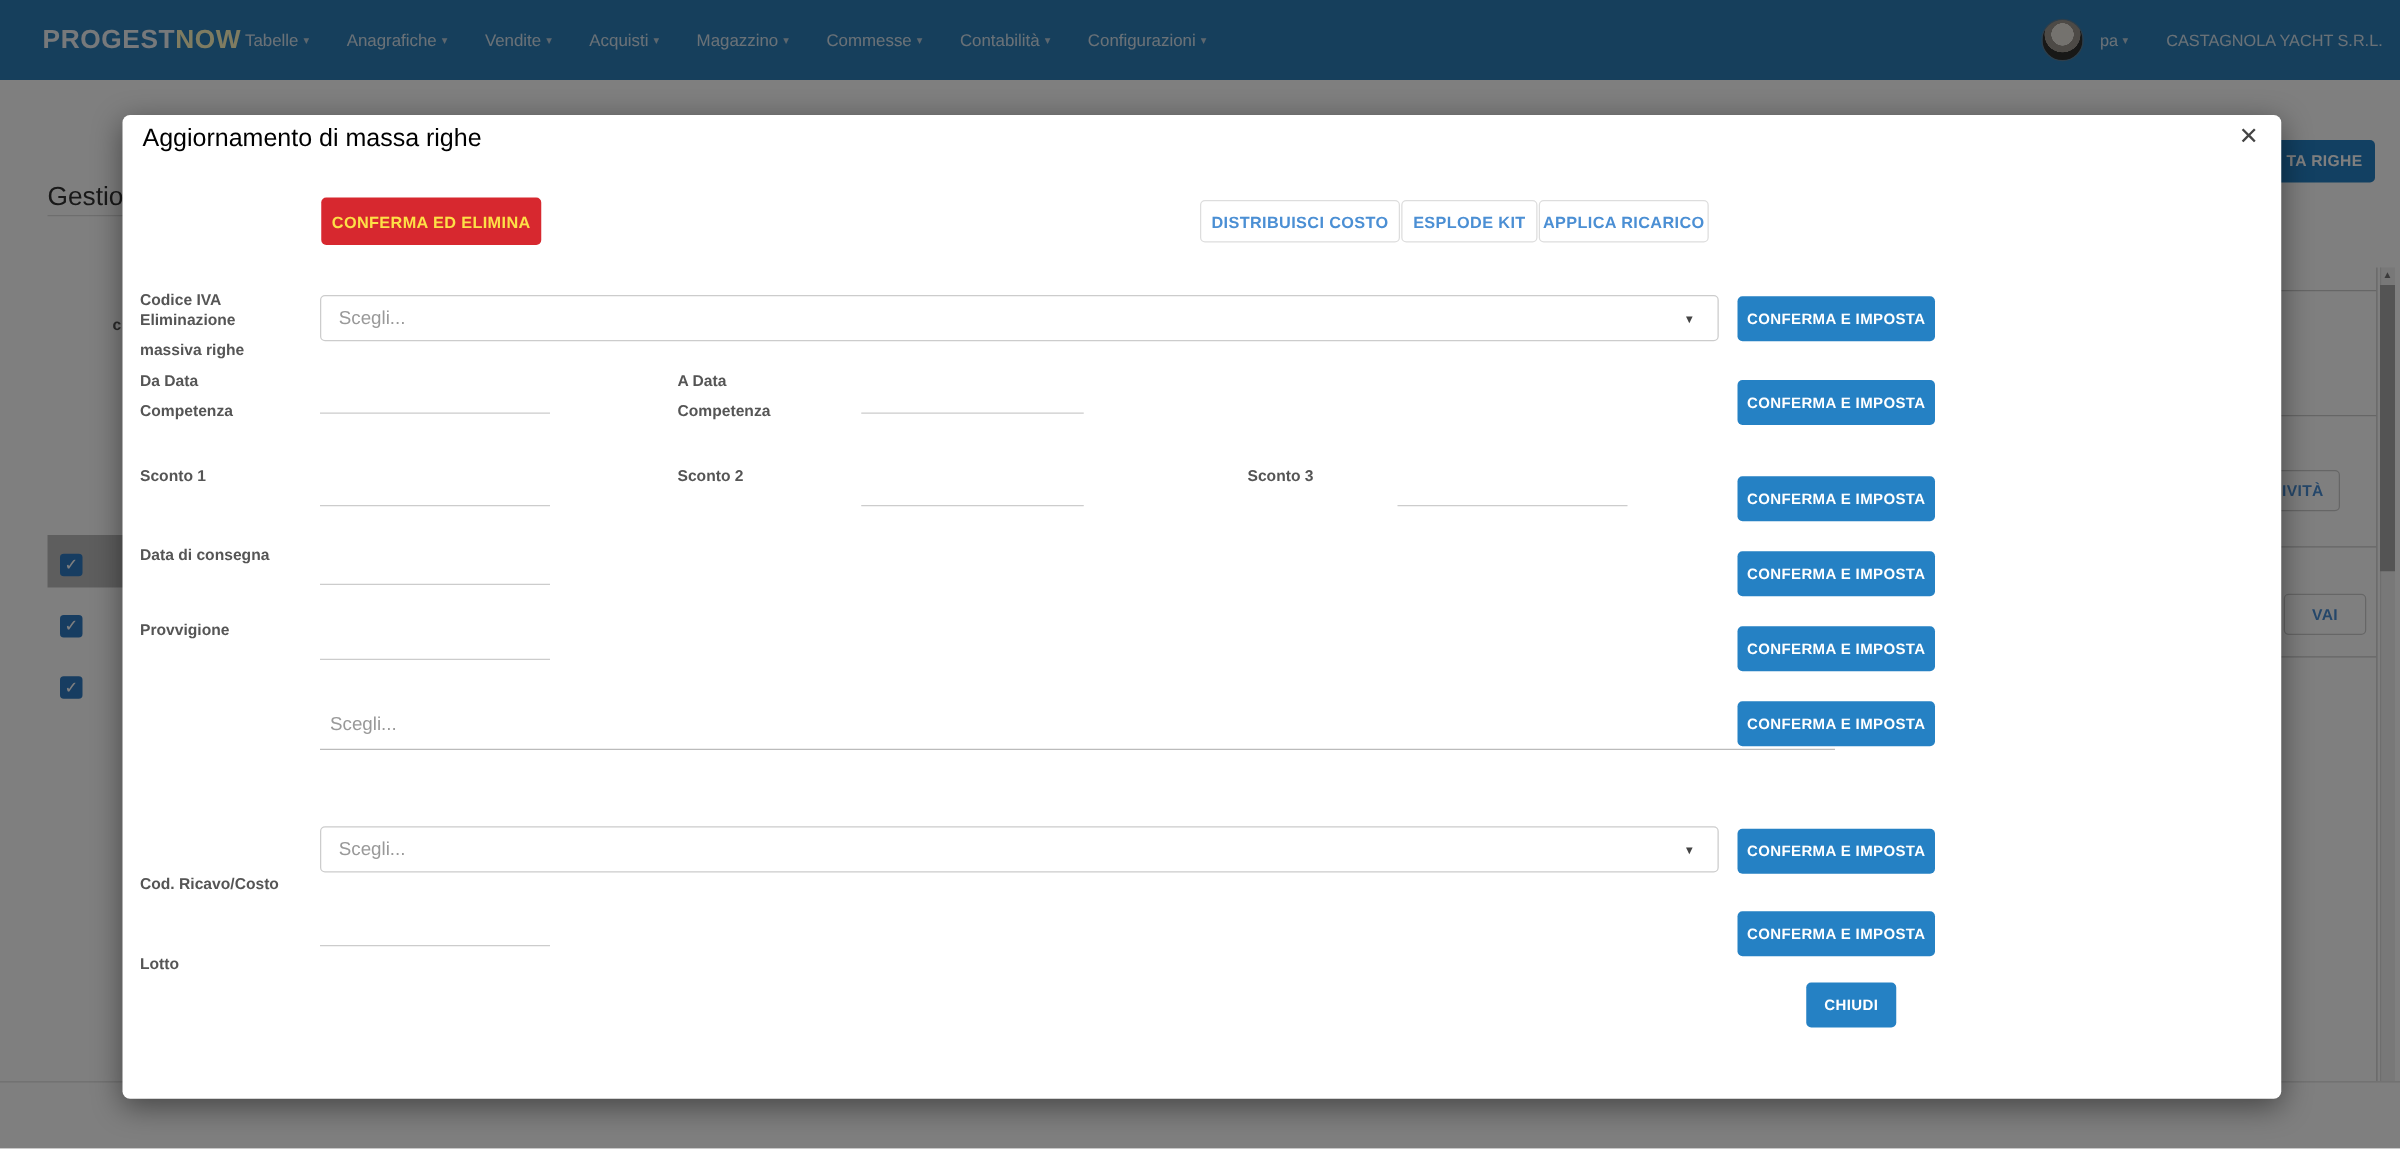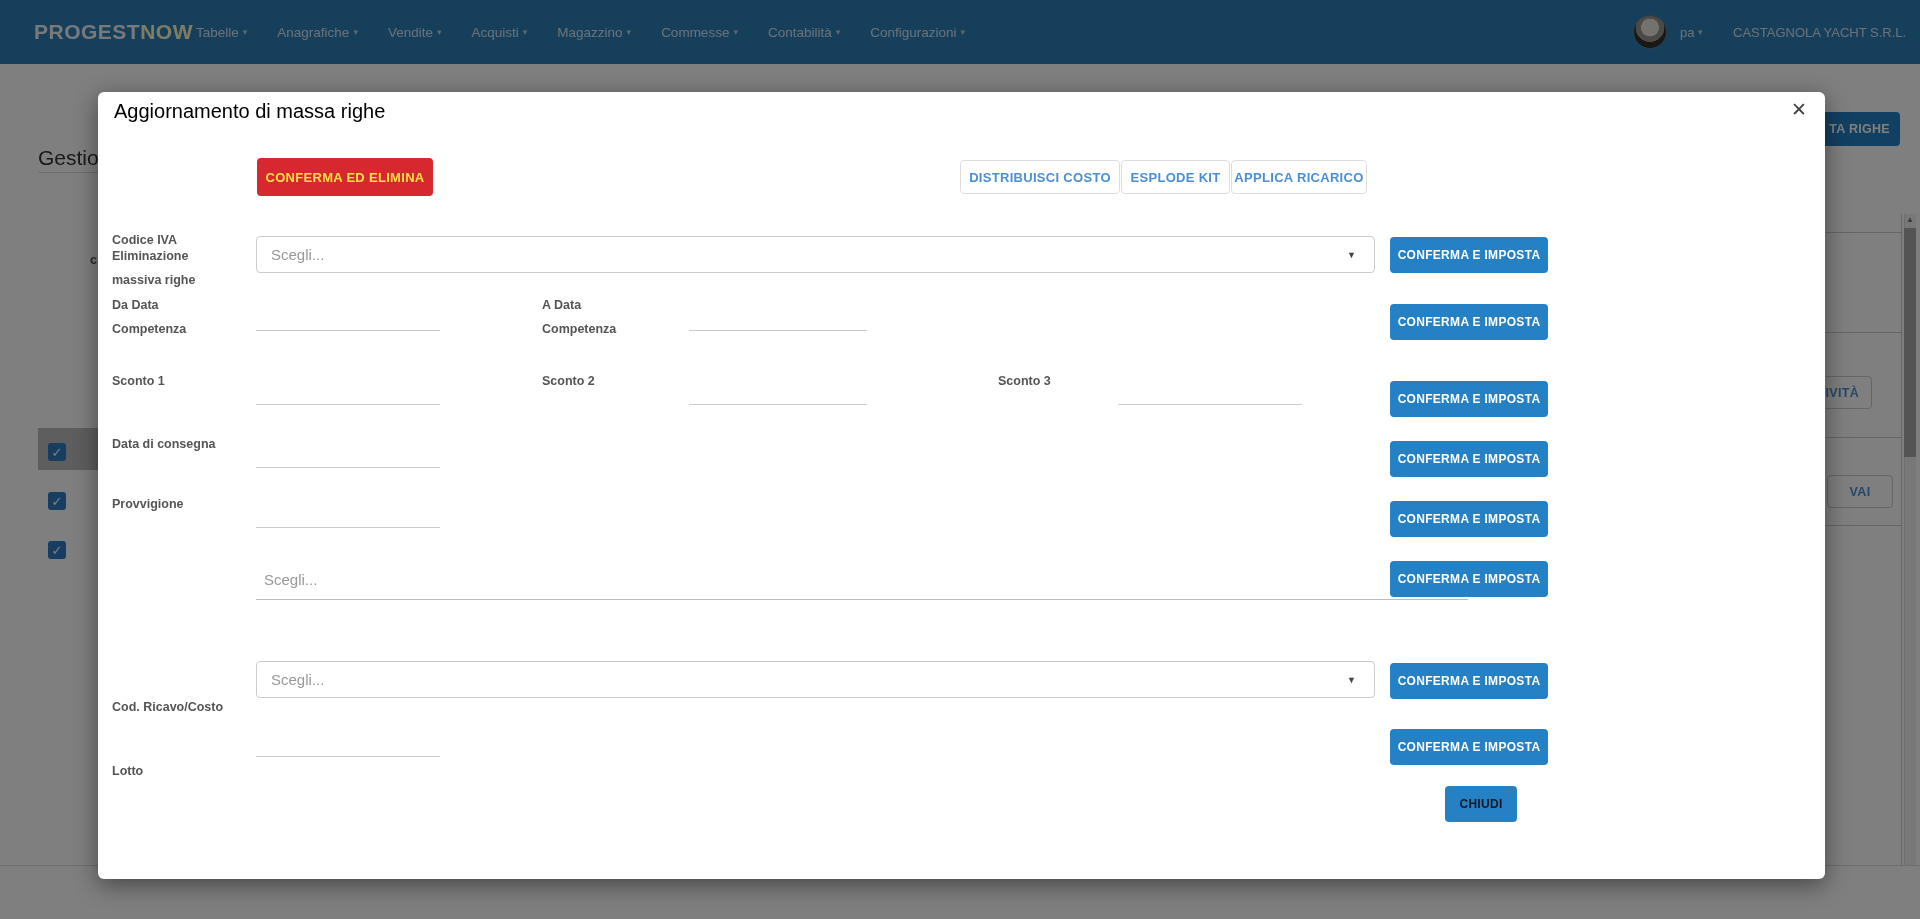--- a/index.html
+++ b/index.html
@@ -67,21 +67,21 @@
                color:#fff;font-size:12px;font-weight:bold;letter-spacing:.3px;cursor:pointer;}
   .select-box{position:absolute;left:158px;width:1119px;height:37px;border:1px solid #ccc;border-radius:4px;background:#fff;
               display:flex;align-items:center;padding-left:14px;font-size:15px;color:#999;cursor:pointer;}
   .select-box .sel-caret{position:absolute;right:18px;font-size:9px;color:#444;}
   .select-underline{position:absolute;left:158px;width:1212px;height:40px;border-bottom:1px solid #bbb;
                     display:flex;align-items:center;padding-left:8px;font-size:15px;color:#999;cursor:pointer;}
   .select-underline .sel-caret{position:absolute;right:4px;font-size:8px;color:#555;}
   .line-input{position:absolute;height:28px;border:none;border-bottom:1px solid #ccc;background:transparent;
               font-size:15px;color:#333;padding:0 2px;outline:none;}
   .btn-close-modal{position:absolute;left:1347px;top:694px;width:72px;height:36px;background:var(--accent);border:none;
-                   border-radius:4px;color:#0f172a;font-size:12px;font-weight:bold;letter-spacing:.3px;cursor:pointer;}
+                   border-radius:4px;color:#ffffff;font-size:12px;font-weight:bold;letter-spacing:.3px;cursor:pointer;}
 </style>
 </head>
 <body>
 
 <div class="page">
 
   <div class="navbar">
     <div class="logo">
       <span class="bold">PROGEST</span>
         <span class="thin">NOW</span>

